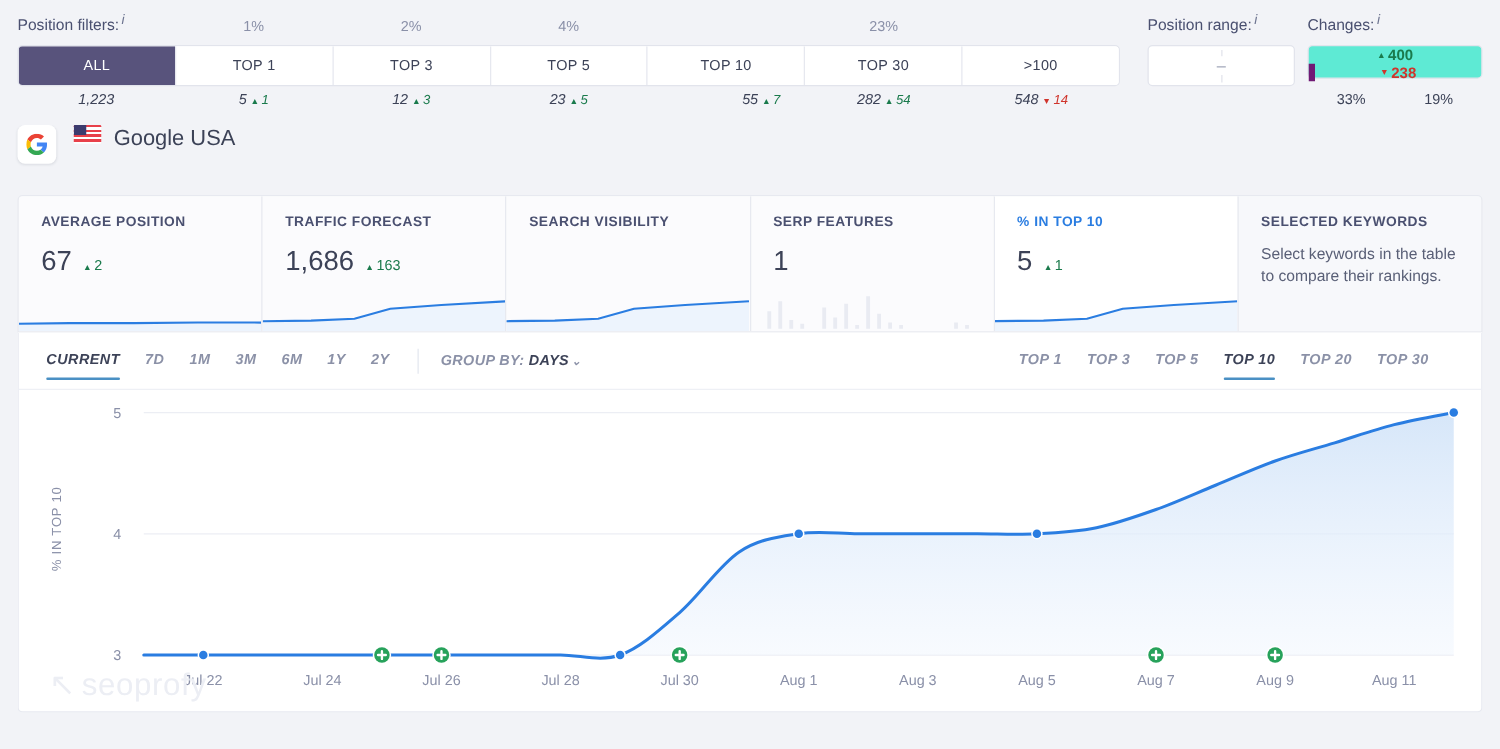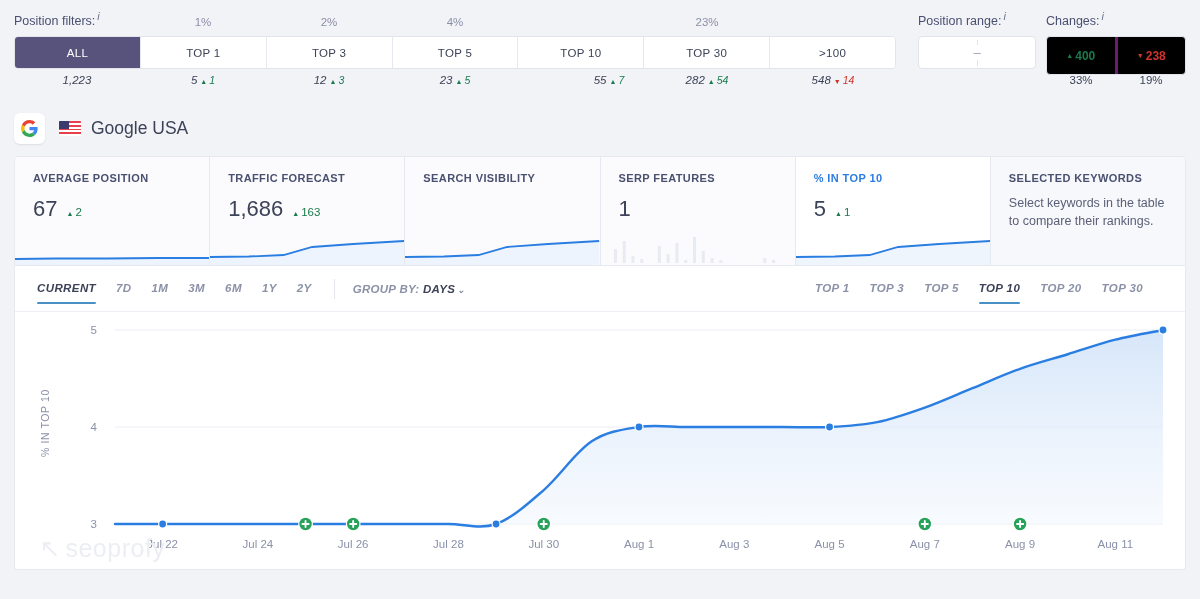--- a/index.html
+++ b/index.html
@@ -81,36 +81,37 @@
     display: flex; align-items: center; justify-content: center;
   }
   .range-box .divider {
     width: 1px; height: 26px; background: #e2e4ec; position: absolute;
     left: 50%; top: 3px;
   }
   .range-box .dash { font-size: 13px; color: #9aa0b4; position: relative; z-index: 2; background: #fff; padding: 0 3px;}
 
   .chg-box {
     position: absolute; top: 36px; left: 1046px;
-    width: 140px; height: 39px;
-    background: #000000; border: 1px solid #e2e4ec; border-radius: 4px;
+    width: 140px; height: 27px;
+    background: #5eead4; border: 1px solid #e2e4ec; border-radius: 4px;
     display: flex;
+    flex-direction: column;
   }
   .chg-cell {
     flex: 1; display: flex; align-items: center; justify-content: center;
     font-size: 12px; font-weight: bold; cursor: pointer;
   }
-  .chg-cell + .chg-cell { border-left: 3px solid #701a75; }
+  .chg-cell + .chg-cell { border-left: 5px solid #701a75; }
   .chg-pct-row { position: absolute; top: 74px; left: 1046px; width: 140px; display: flex; }
   .chg-pct { flex: 1; text-align: center; font-size: 11.5px; color: #3c4257; }
 
   
   .site-head {
     height: 56px; background: #f2f3f7;
-    display: flex; align-items: center; padding: 0 14px;
+    display: flex; align-items: flex-start; padding: 0 14px;
   }
   .g-tile {
     width: 31px; height: 31px; background: #fff; border-radius: 6px;
     display: flex; align-items: center; justify-content: center;
     box-shadow: 0 1px 2px rgba(30,35,60,.10);
     margin-right: 14px;
   }
   .flag {
     width: 22px; height: 15px; margin-right: 10px;
     position: relative; overflow: hidden; border-radius: 1px;

